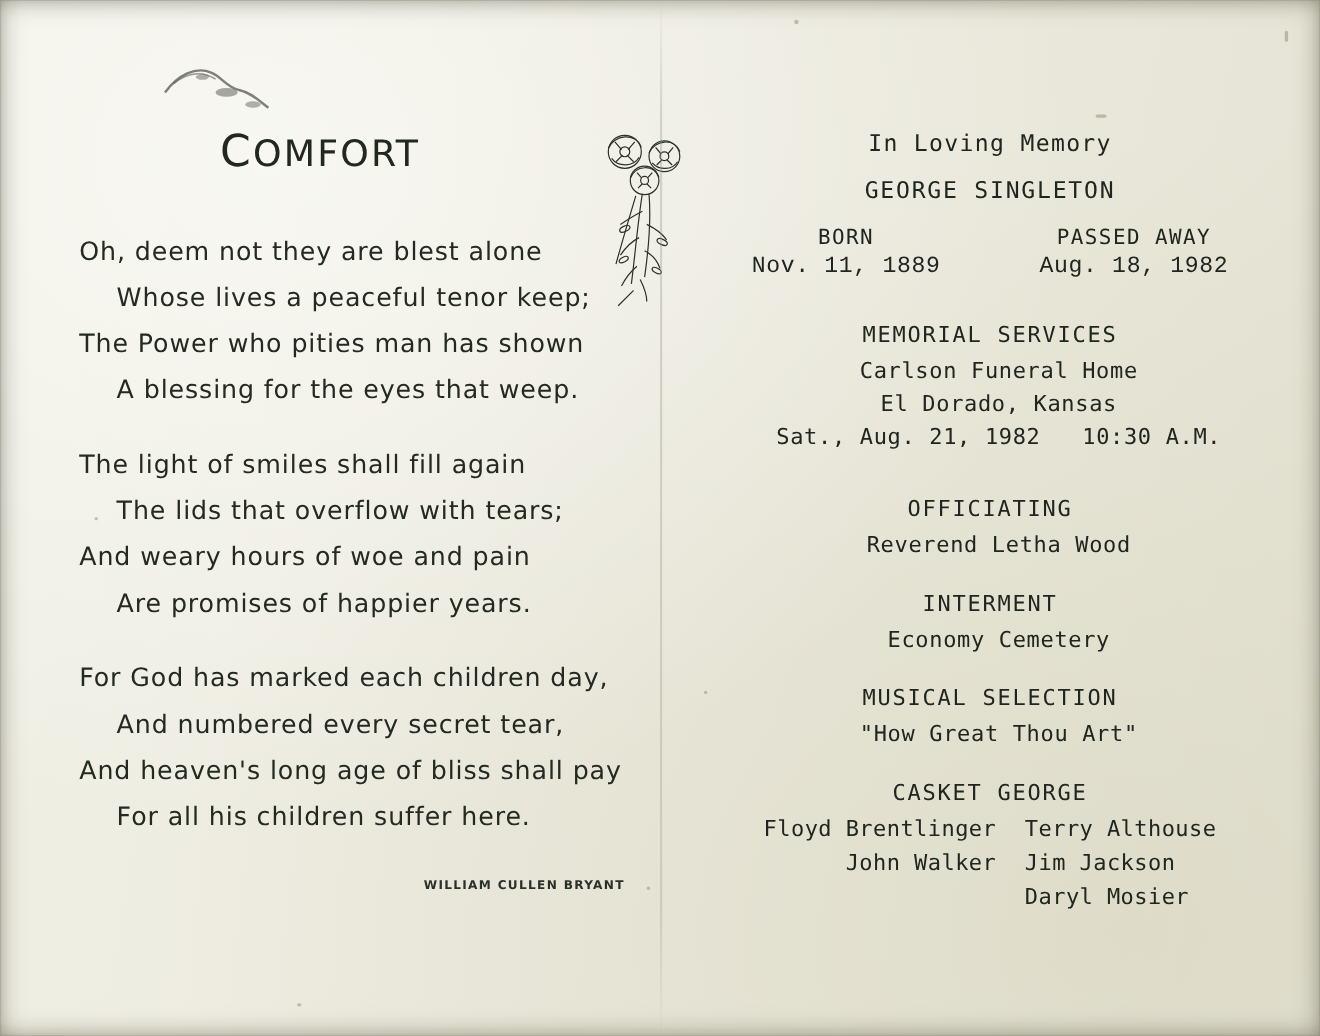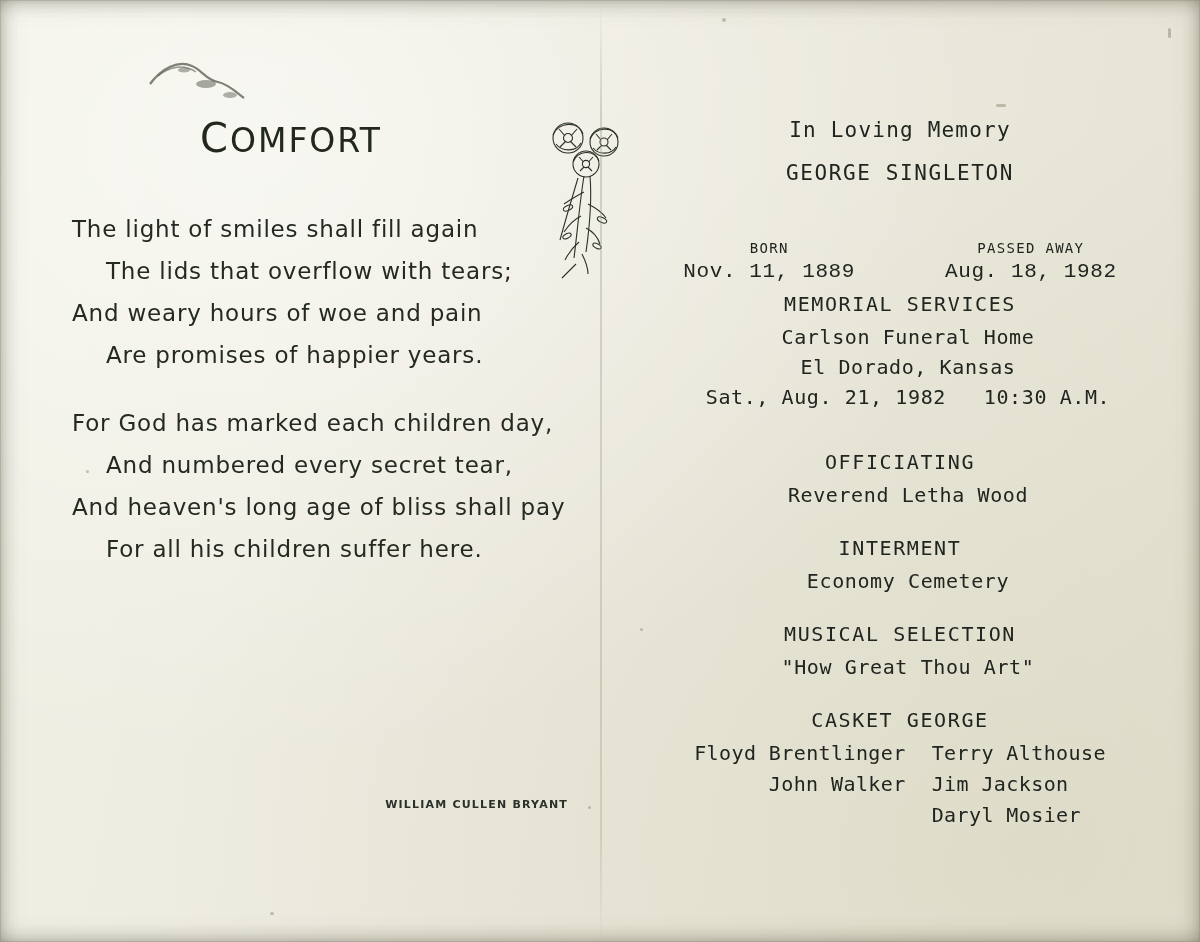--- a/index.html
+++ b/index.html
@@ -141,24 +141,23 @@
   .dates {
     position: absolute;
     left: 0; right: 0;
     top: 205px;
     display: flex;
     justify-content: center;
     gap: 90px;
   }
   .date-col { min-width: 170px; }
   .date-label {
-    font-size: 14px;
+    font-size: 19px;
     letter-spacing: 1.3px;
     margin-bottom: 4px;
-    margin-top: 35px;
   }
   .date-value {
     font-size: 21px;
     letter-spacing: 0.6px;
     font-family: Liberation Mono, monospace;
   }
   .section {
     position: absolute;
     left: 0; right: 0;
   }
@@ -213,20 +212,26 @@
       <ellipse cx="62" cy="30" rx="10" ry="4" fill="#3a3c33" opacity="0.5"></ellipse>
       <ellipse cx="86" cy="41" rx="7" ry="3" fill="#3a3c33" opacity="0.45"></ellipse>
       <ellipse cx="40" cy="16" rx="6" ry="2.6" fill="#3a3c33" opacity="0.45"></ellipse>
     </svg>
 
     <div class="poem-title">
       <span class="drop">C</span><span>OMFORT</span>
     </div>
 
     <div class="poem-body">
+      <div class="stanza">
+        <div class="line">Oh, deem not they are blest alone</div>
+        <div class="line ind">Whose lives a peaceful tenor keep;</div>
+        <div class="line">The Power who pities man has shown</div>
+        <div class="line ind">A blessing for the eyes that weep.</div>
+      </div>
       <div class="stanza">
         <div class="line">The light of smiles shall fill again</div>
         <div class="line ind">The lids that overflow with tears;</div>
         <div class="line">And weary hours of woe and pain</div>
         <div class="line ind">Are promises of happier years.</div>
       </div>
       <div class="stanza">
         <div class="line">For God has marked each children day,</div>
         <div class="line ind">And numbered every secret tear,</div>
         <div class="line">And heaven's long age of bliss shall pay</div>

